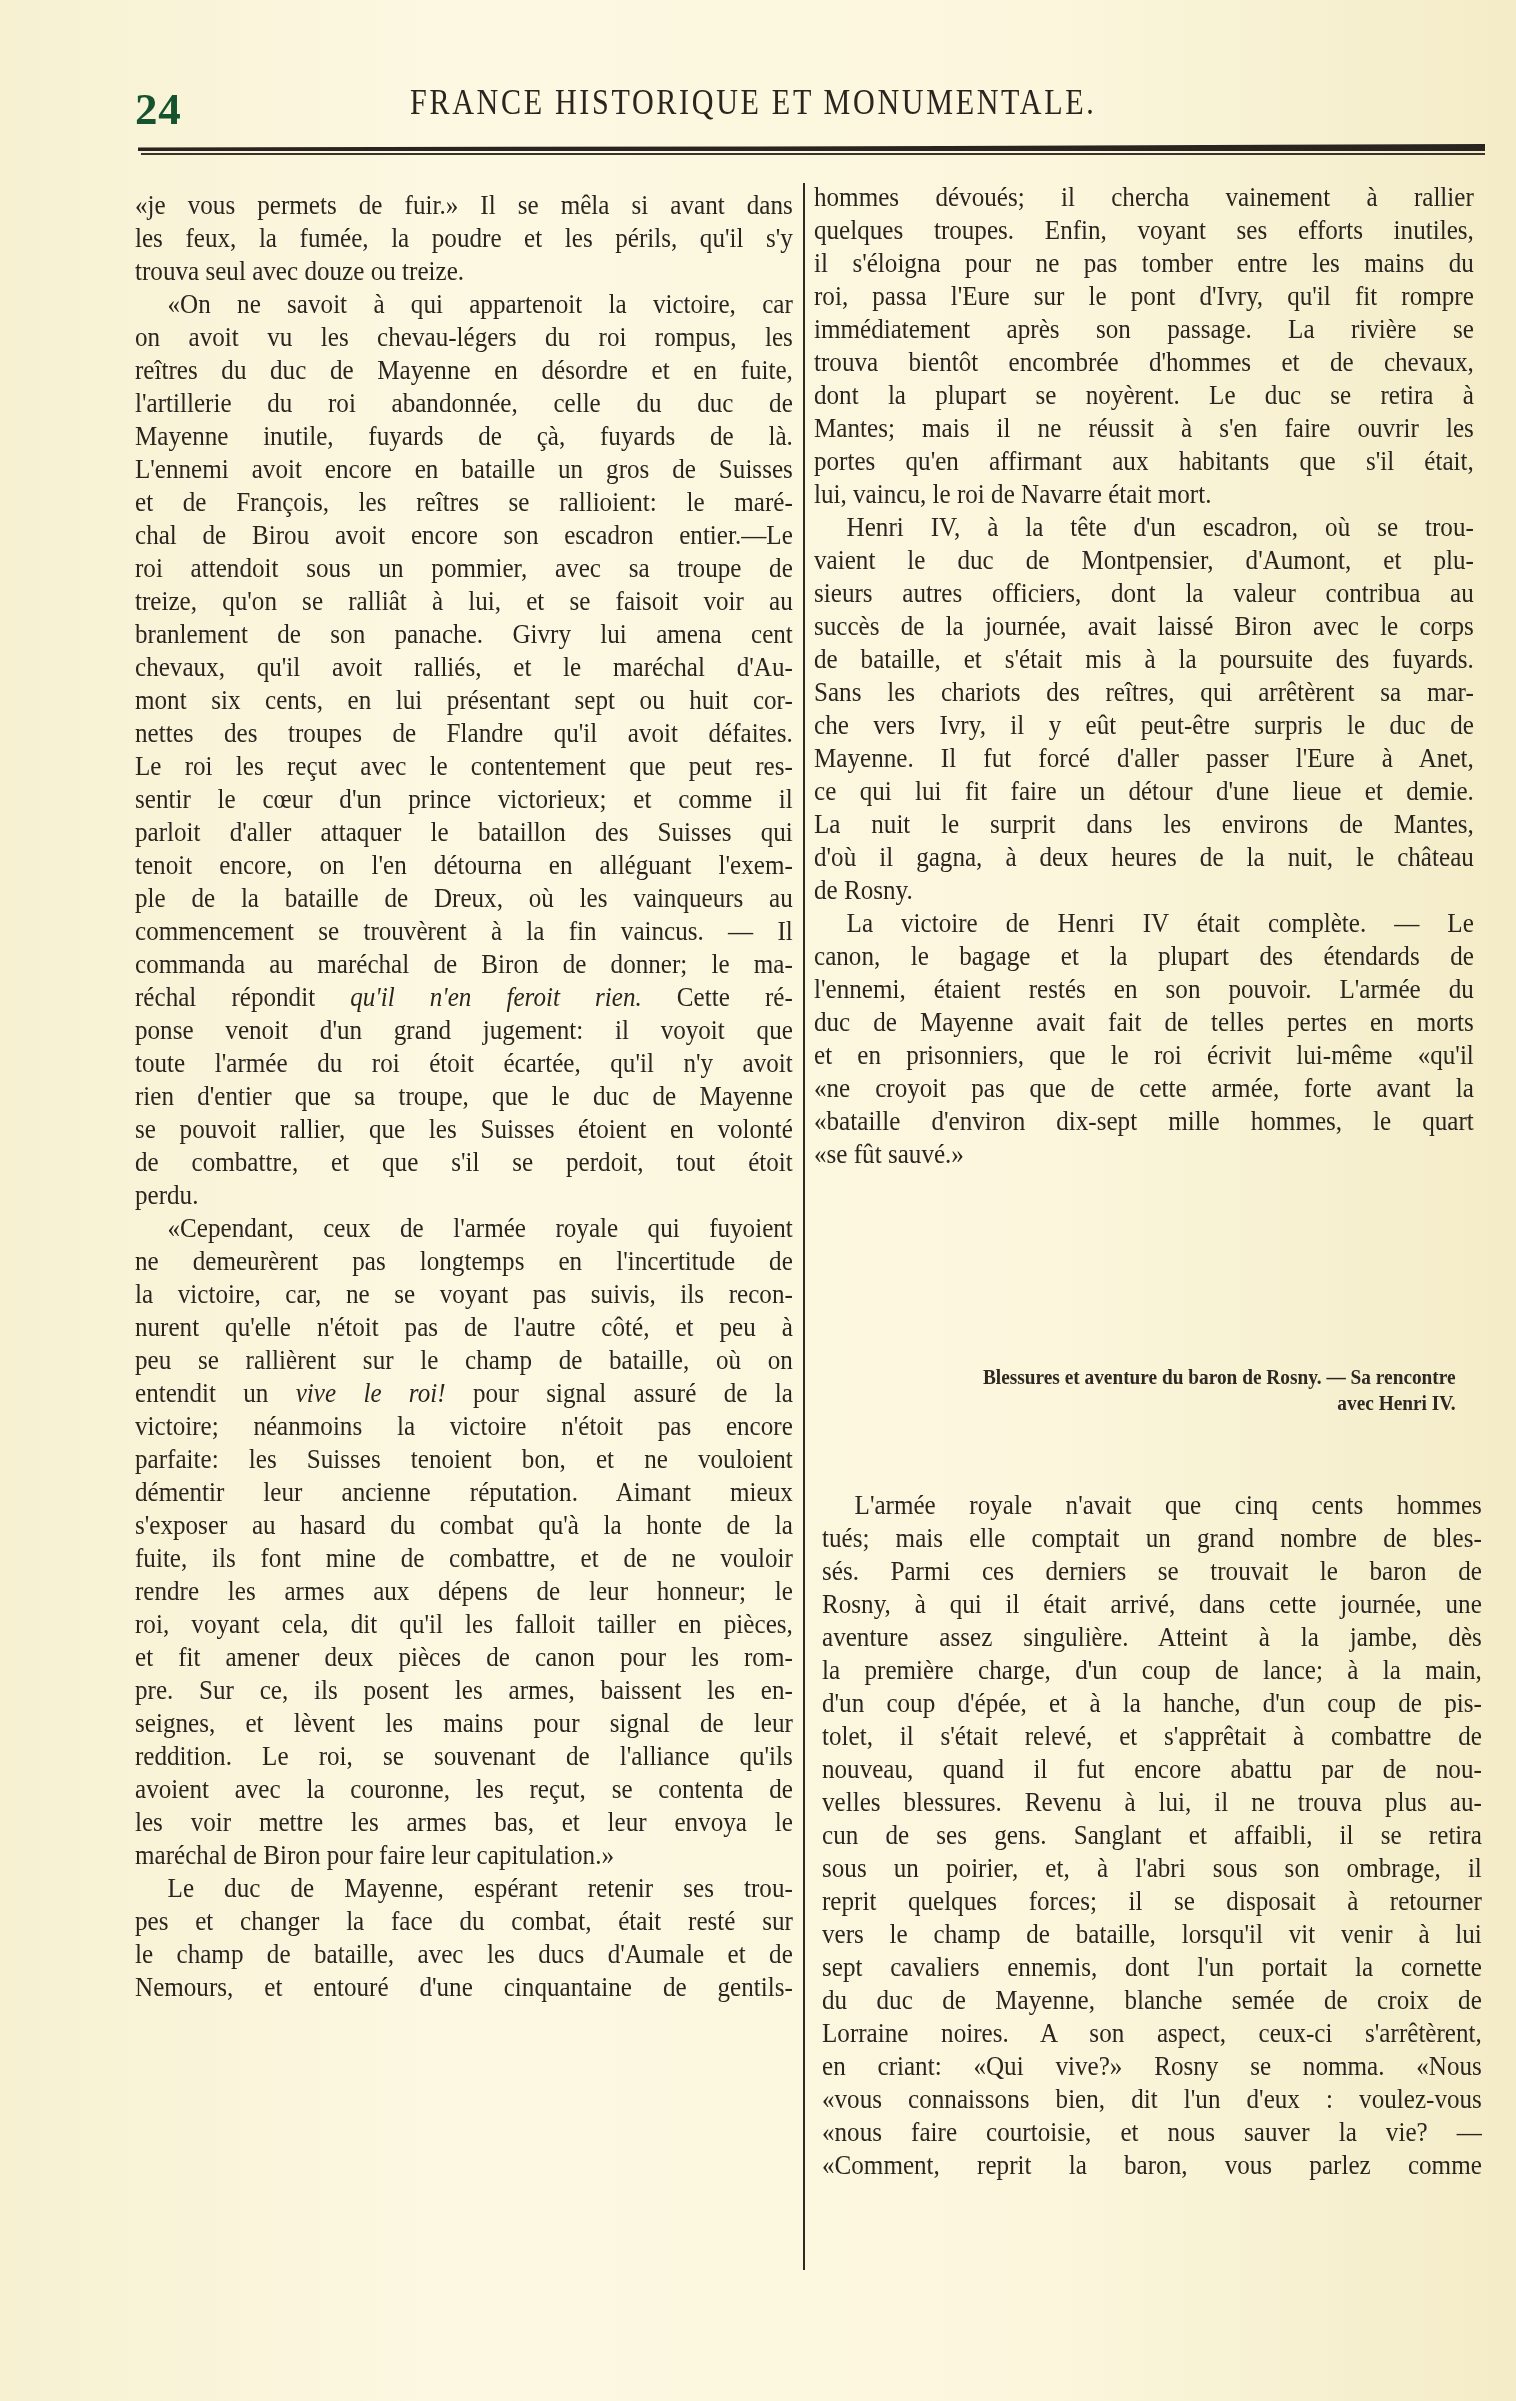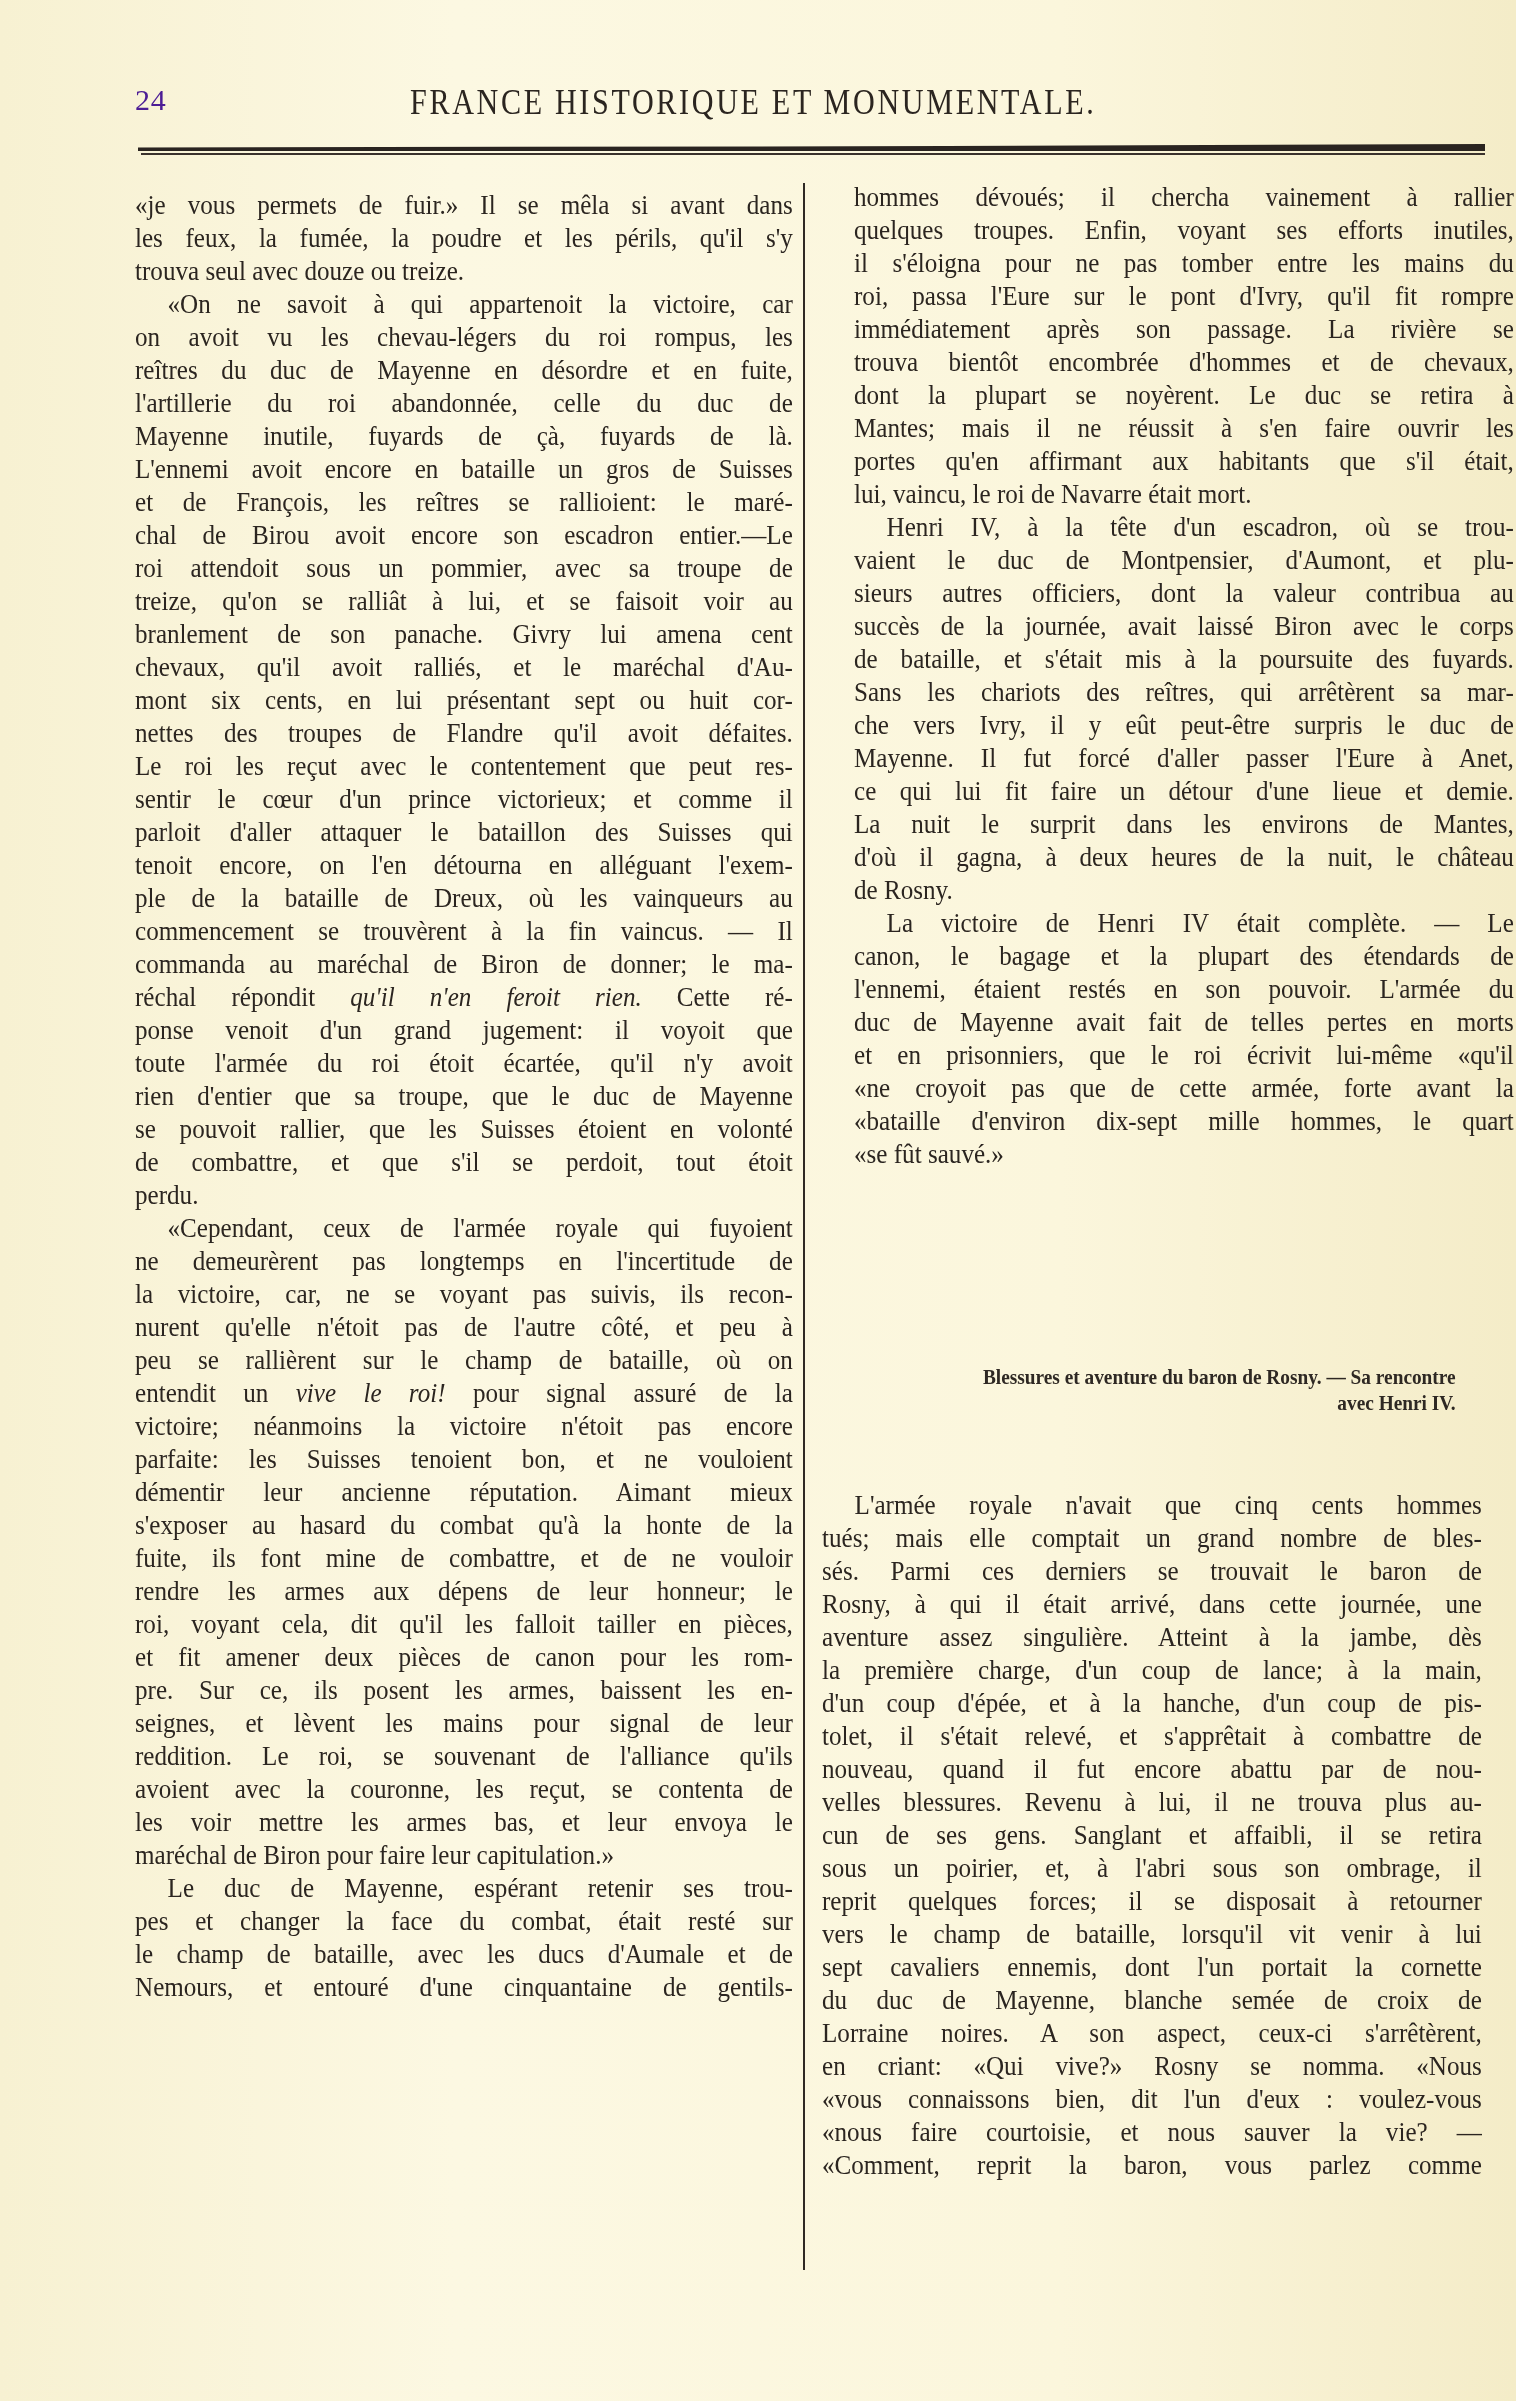--- a/index.html
+++ b/index.html
@@ -5,28 +5,28 @@
   html, body { margin: 0; padding: 0; }
   body {
     width: 1517px; height: 2401px;
     background: #fbf6dc;
     background-image: linear-gradient(90deg, #f7f1d2 0%, #fcf8e2 30%, #fbf6dc 70%, #f4ecc8 100%);
     position: relative; overflow: hidden;
     font-family: "Liberation Serif", "DejaVu Serif", serif;
     color: #2b2520;
   }
   .page-header { position: absolute; left: 135px; top: 83px; width: 1350px; height: 46px; }
-  .page-number { position: absolute; left: 0; top: 0; font-size: 30px; font-weight: normal; letter-spacing: 0.8px; color: #4c1d95; }
+  .page-number { position: absolute; left: 0; top: 0; font-size: 45px; font-weight: bold; letter-spacing: 0.8px; color: #14532d; }
   .running-title { position: absolute; left: 275px; top: 0; font-size: 35px; letter-spacing: 3.1px; transform: scaleX(0.86); transform-origin: left top; white-space: nowrap; color: #2b2520; }
   .header-rule { position: absolute; left: 138px; top: 144px; width: 1347px; height: 12.3px; }
   .header-rule .thick { position:absolute; left:0; right:0; top:0; height:7px; background:#2a2420; clip-path: polygon(0 50%, 60% 30%, 100% 0, 100% 100%, 60% 100%, 0 100%); }
   .header-rule .thin { position:absolute; left:3.1px; right:0; top:9.2px; height:1.5px; background:#3a322c; }
   .column { position: absolute; top: 181px; width: 658px; }
   .col-left { left: 135px; margin-top: 8px; }
-  .col-right { left: 854px; width: 660px; }
+  .col-right { left: 814px; width: 660px; }
   .column-divider { position: absolute; left: 803px; top: 183px; width: 2.3px; height: 2087px; background: #2f2924; }
   .line {
     display: block; height: 33px; line-height: 33px;
     font-size: 27px; white-space: nowrap;
     text-align: justify; text-align-last: justify;
     transform: scaleX(0.93); transform-origin: left center; width: 107.5%;
   }
   .line.last { text-align-last: left; }
   .line.indent { text-indent: 35px; }
   em { font-style: italic; }

